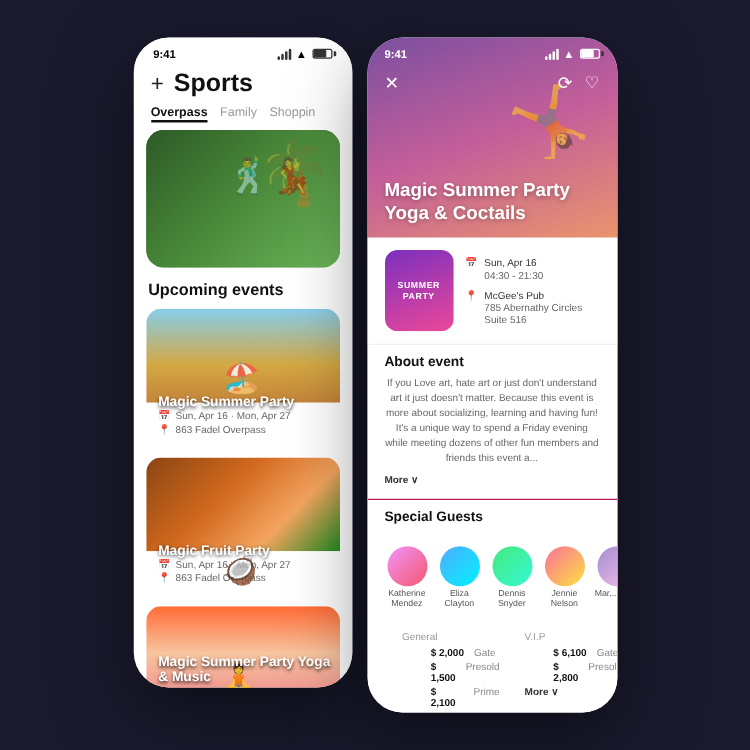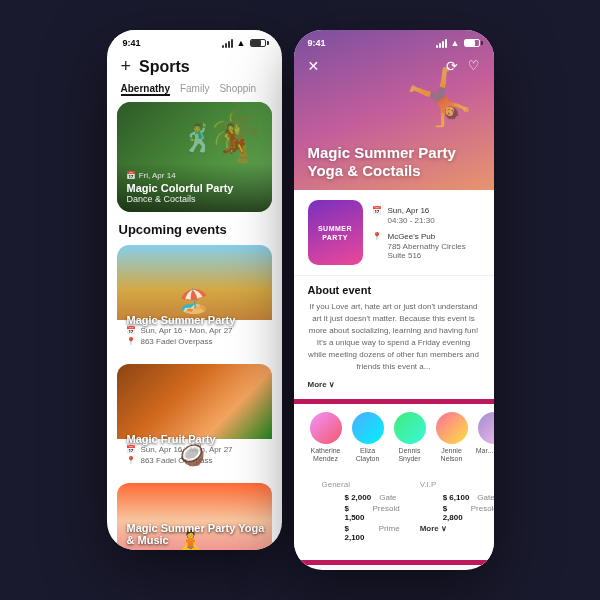--- a/index.html
+++ b/index.html
@@ -44,21 +44,21 @@
       align-items: center;
       padding: 4px 14px 6px;
       gap: 8px;
     }
     .phone-left .header .plus {
       font-size: 18px;
       color: #222;
       font-weight: 300;
     }
     .phone-left .header .title {
-      font-size: 16px;
+      font-size: 20px;
       font-weight: 700;
       color: #111;
     }
     .phone-left .tabs {
       display: flex;
       gap: 10px;
       padding: 0 14px 6px;
       font-size: 10px;
       color: #999;
       overflow: hidden;
@@ -289,21 +289,21 @@
       line-height: 1.4;
     }
     .info-row .info-time {
       font-size: 8px;
       color: #666;
     }
 
     
     .section {
       padding: 8px 14px;
-      border-bottom: 5px solid #be185d;
+      border-bottom: 1px solid #be185d;
     }
     .section .sec-title {
       font-size: 11px;
       font-weight: 700;
       color: #111;
       margin-bottom: 5px;
     }
     .section .sec-text {
       font-size: 8px;
       color: #666;
@@ -450,35 +450,30 @@
         </div>
       </div>
     </div>
 
     <div class="header">
       <span class="plus">+</span>
       <span class="title">Sports</span>
     </div>
 
     <div class="tabs">
-      <span class="active-tab">Abernathy</span>
+      <span class="active-tab">Overpass</span>
       <span>Family</span>
       <span>Shoppin</span>
     </div>
 
     <div class="hero-card">
       <div style="position:absolute;inset:0;background:linear-gradient(135deg,#2d5a27,#4a8a3a,#6bb35a);"></div>
 
       <div style="position:absolute;right:5px;top:5px;font-size:50px;opacity:0.4;color:#fff;">🌴</div>
       <div style="position:absolute;right:20px;top:20px;font-size:28px;opacity:0.5;">🕺💃</div>
-      <div class="hero-overlay">
-        <div class="hero-date">📅 Fri, Apr 14</div>
-        <div class="hero-title">Magic Colorful Party</div>
-        <div class="hero-sub">Dance &amp; Coctails</div>
-      </div>
     </div>
 
     <div class="section-title">Upcoming events</div>
 
     <div class="event-card">
       <div class="beach-bg event-img">
 
         <div style="position:absolute;bottom:5px;left:50%;transform:translateX(-50%);font-size:24px;opacity:0.8;">🏖️</div>
       </div>
       <div class="event-label">Magic Summer Party</div>
@@ -583,20 +578,23 @@
           </div>
         </div>
       </div>
 
       <div class="section">
         <div class="sec-title">About event</div>
         <div class="sec-text">If you Love art, hate art or just don't understand art it just doesn't matter. Because this event is more about socializing, learning and having fun! It's a unique way to spend a Friday evening while meeting dozens of other fun members and friends this event a...</div>
         <span class="more-link">More ∨</span>
       </div>
 
+      <div class="section" style="border-bottom:none;padding-bottom:4px;">
+        <div class="sec-title">Special Guests</div>
+      </div>
       <div class="guests-row">
         <div class="guest">
           <div class="guest-avatar av1"></div>
           <div class="guest-name">Katherine
 Mendez</div>
         </div>
         <div class="guest">
           <div class="guest-avatar av2"></div>
           <div class="guest-name">Eliza
 Clayton</div>

